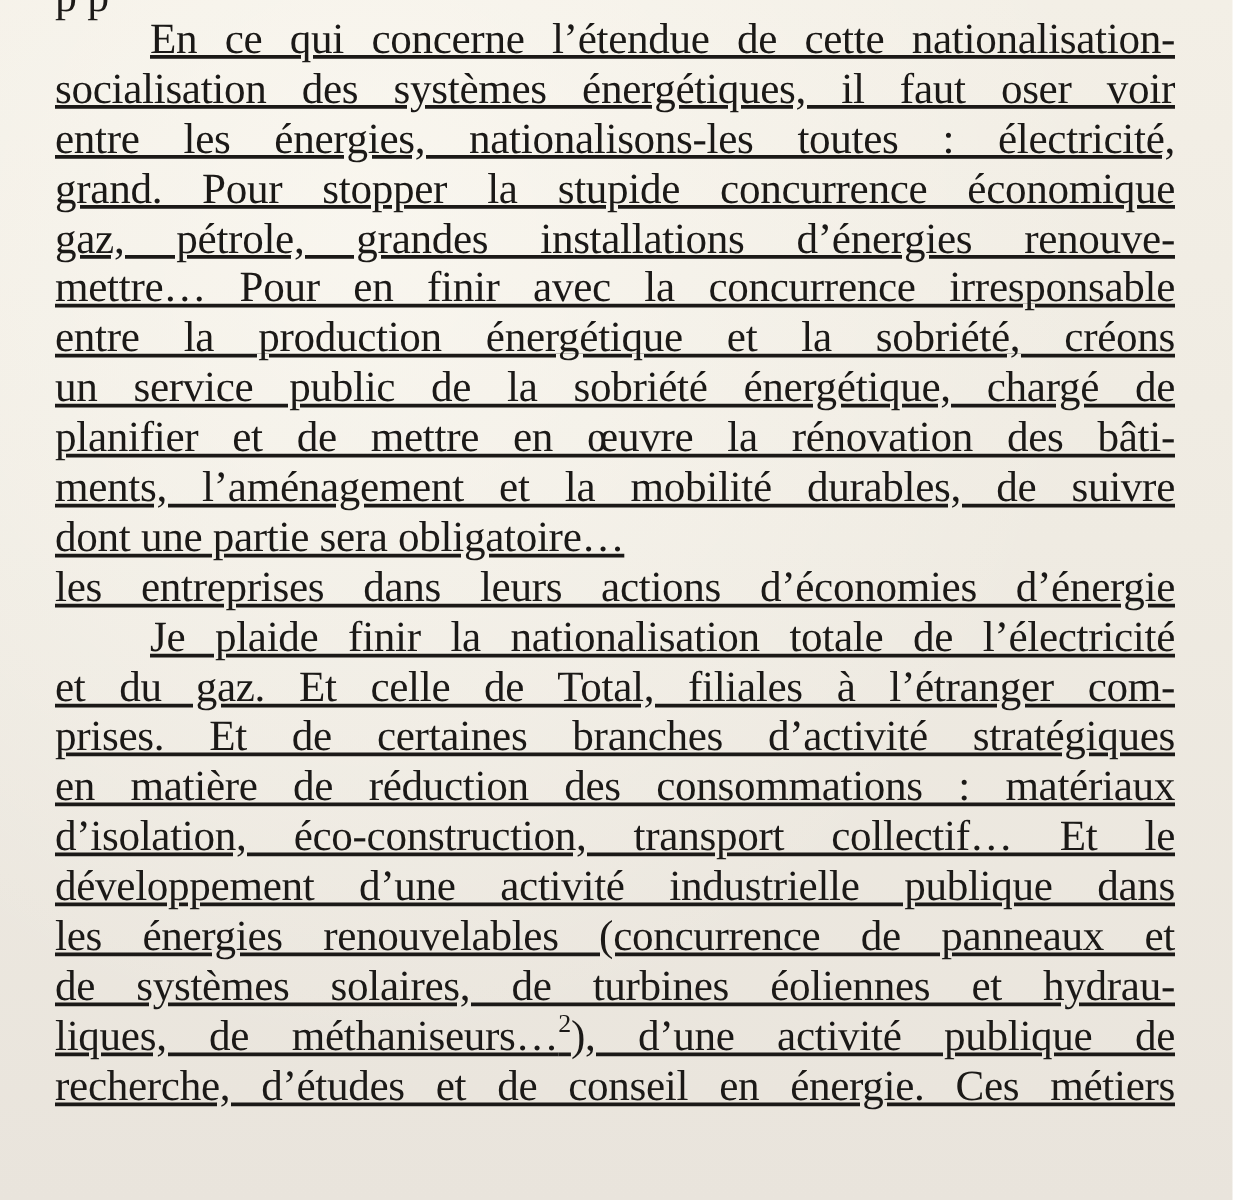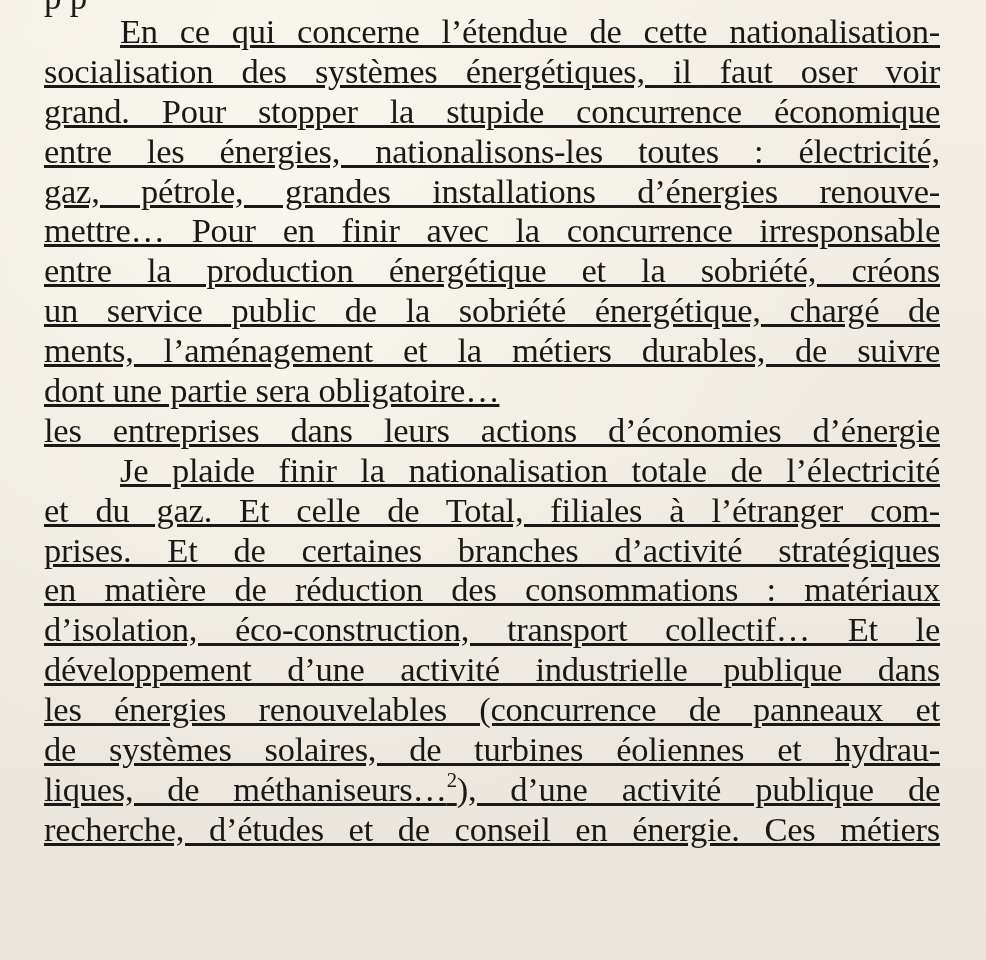--- a/index.html
+++ b/index.html
@@ -69,27 +69,28 @@
 <body>
 
 <div class="page">
   <div class="cut-line">p                                         p</div>
 
   <div class="text-block">
 
     <div>
       <span class="line indent">En ce qui concerne l’étendue de cette nationalisation-</span>
       <span class="line">socialisation des systèmes énergétiques, il faut oser voir</span>
+      <span class="line">entre les énergies, nationalisons-les toutes : électricité,</span>
       <span class="line">grand. Pour stopper la stupide concurrence économique</span>
-      <span class="line">entre les énergies, nationalisons-les toutes : électricité,</span>
       <span class="line">gaz, pétrole, grandes installations d’énergies renouve-</span>
       <span class="line">mettre… Pour en finir avec la concurrence irresponsable</span>
       <span class="line">entre la production énergétique et la sobriété, créons</span>
       <span class="line">un service public de la sobriété énergétique, chargé de</span>
-      <span class="line">ments, l’aménagement et la métiers durables, de suivre</span>
+      <span class="line">planifier et de mettre en œuvre la rénovation des bâti-</span>
+      <span class="line">ments, l’aménagement et la mobilité durables, de suivre</span>
       <span class="line last">dont une partie sera obligatoire…</span>
       <span class="line">les entreprises dans leurs actions d’économies d’énergie</span>
     </div>
 
     <div>
       <span class="line indent">Je plaide finir la nationalisation totale de l’électricité</span>
       <span class="line">et du gaz. Et celle de Total, filiales à l’étranger com-</span>
       <span class="line">prises. Et de certaines branches d’activité stratégiques</span>
       <span class="line">en matière de réduction des consommations : matériaux</span>
       <span class="line">d’isolation, éco-construction, transport collectif… Et le</span>

